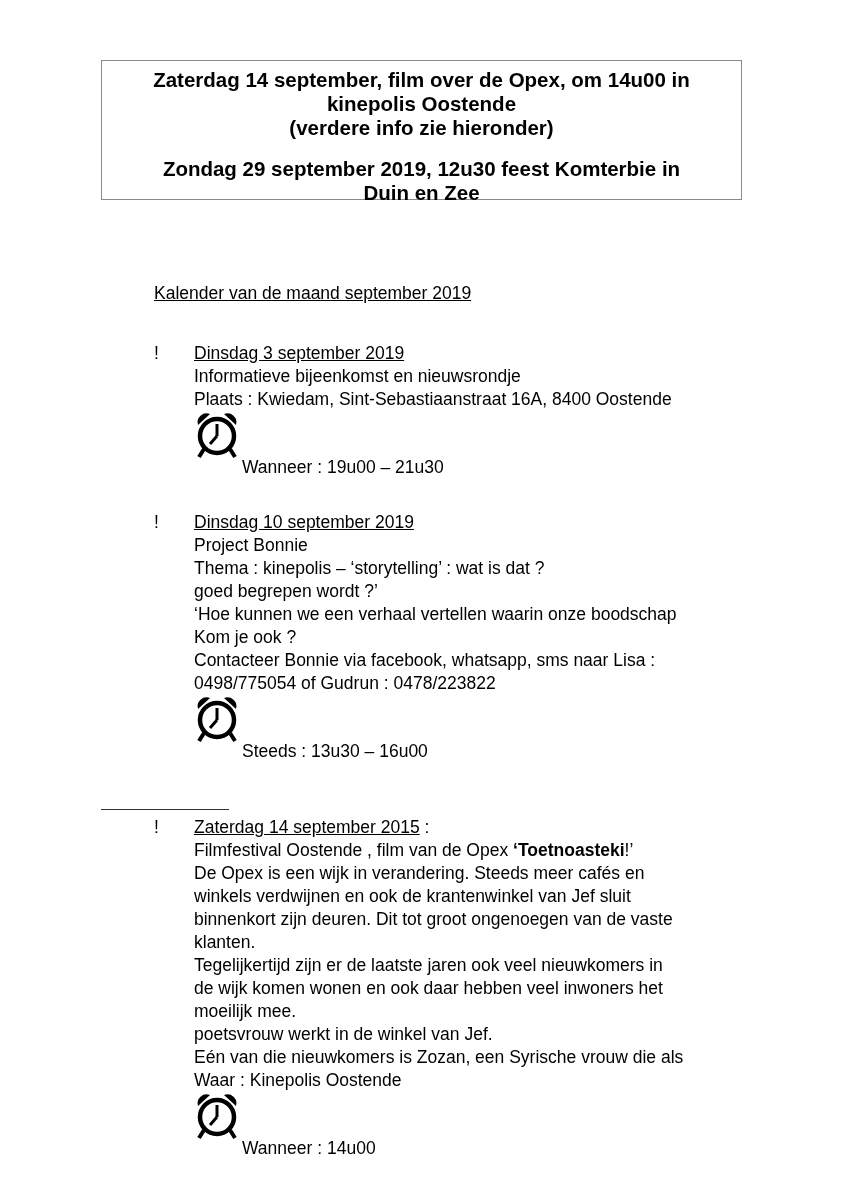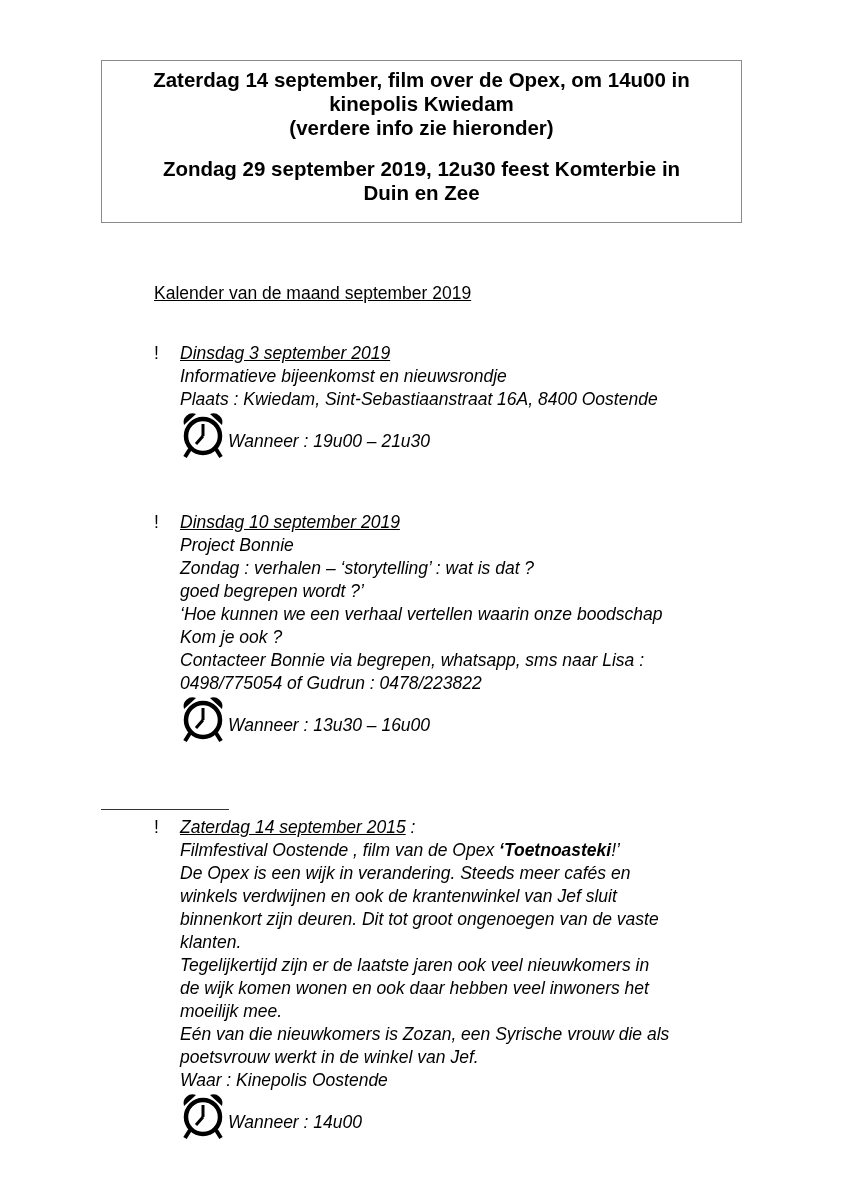--- a/index.html
+++ b/index.html
@@ -1,40 +1,40 @@
 <!DOCTYPE html>
 <html><head>
   <meta charset="utf-8">
   <style>
     html, body { margin: 0; padding: 0; background: #ffffff; }
     body { width: 848px; height: 1200px; position: relative; overflow: hidden;
            font-family: "Liberation Sans", sans-serif; color: #000; }
-    .box { position: absolute; left: 101px; top: 60px; width: 641px; height: 163px;
+    .box { position: absolute; left: 101px; top: 60px; width: 641px; height: 140px;
            border: 1px solid #8a8a8a; box-sizing: border-box; text-align: center;
            font-weight: bold; font-size: 20.5px; line-height: 24px; }
     .box .l1 { margin-top: 7px; }
     .box .gap { height: 17px; }
     .cal-title { position: absolute; left: 154px; top: 282px; font-size: 17.5px;
                  text-decoration: underline; line-height: 22px; }
     .event { position: absolute; left: 154px; font-size: 17.5px; line-height: 23px; }
     .event .bang { position: absolute; left: 0; top: 0; width: 20px; }
-    .event .content { margin-left: 26px; font-style: italic; }
+    .event .content { margin-left: 40px; }
     .event .date { text-decoration: underline; }
     .when { position: relative; height: 50px; }
     .when svg { position: absolute; left: 0; top: 0; }
-    .when .wtext { position: absolute; left: 48px; top: 19px; }
+    .when .wtext { position: absolute; left: 48px; top: 45px; }
     .rule { position: absolute; left: 101px; top: 809px; width: 128px; height: 1px; background: #333; }
     b.strong { font-weight: bold; text-align: right; }
   </style>
 </head>
 <body>
 
 <div class="box">
   <div class="l1">Zaterdag 14 september, film over de Opex, om 14u00 in</div>
-  <div>kinepolis Kwiedam</div>
+  <div>kinepolis Oostende</div>
   <div>(verdere info zie hieronder)</div>
   <div class="gap"></div>
   <div>Zondag 29 september 2019, 12u30 feest Komterbie in</div>
   <div>Duin en Zee</div>
 </div>
 
 <div class="cal-title">Kalender van de maand september 2019</div>
 
 <div class="event" style="top:342px;">
   <span class="bang">!</span>
@@ -55,57 +55,57 @@
       <span class="wtext">Wanneer : 19u00 – 21u30</span>
     </div>
   </div>
 </div>
 
 <div class="event" style="top:511px;">
   <span class="bang">!</span>
   <div class="content">
     <div><span class="date">Dinsdag 10 september 2019</span></div>
     <div>Project Bonnie</div>
-    <div>Zondag : verhalen – ‘storytelling’ : wat is dat ?</div>
+    <div>Thema : kinepolis – ‘storytelling’ : wat is dat ?</div>
     <div>goed begrepen wordt ?’</div>
     <div>‘Hoe kunnen we een verhaal vertellen waarin onze boodschap</div>
     <div>Kom je ook ?</div>
-    <div>Contacteer Bonnie via begrepen, whatsapp, sms naar Lisa :</div>
+    <div>Contacteer Bonnie via facebook, whatsapp, sms naar Lisa :</div>
     <div>0498/775054 of Gudrun : 0478/223822</div>
     <div class="when">
       <svg width="46" height="48" viewBox="0 0 46 48">
         <path d="M4 14 A9 9 0 0 1 16 3 Z" fill="#000"></path>
         <path d="M42 14 A9 9 0 0 0 30 3 Z" fill="#000"></path>
         <circle cx="23" cy="25" r="17" fill="none" stroke="#000" stroke-width="4.5"></circle>
         <line x1="23" y1="25" x2="23" y2="13" stroke="#000" stroke-width="3"></line>
         <line x1="23" y1="25" x2="16" y2="33" stroke="#000" stroke-width="3"></line>
         <line x1="10" y1="38" x2="5" y2="46" stroke="#000" stroke-width="4"></line>
         <line x1="36" y1="38" x2="41" y2="46" stroke="#000" stroke-width="4"></line>
       </svg>
-      <span class="wtext">Wanneer : 13u30 – 16u00</span>
+      <span class="wtext">Steeds : 13u30 – 16u00</span>
     </div>
   </div>
 </div>
 
 <div class="rule"></div>
 
 <div class="event" style="top:816px;">
   <span class="bang">!</span>
   <div class="content">
     <div><span class="date">Zaterdag 14 september 2015</span><span> :</span></div>
     <div><span>Filmfestival Oostende , film van de Opex </span><b class="strong"><span>‘</span><span>Toetnoasteki</span></b><span>!’</span></div>
     <div>De Opex is een wijk in verandering. Steeds meer cafés en</div>
     <div>winkels verdwijnen en ook de krantenwinkel van Jef sluit</div>
     <div>binnenkort zijn deuren. Dit tot groot ongenoegen van de vaste</div>
     <div>klanten.</div>
     <div>Tegelijkertijd zijn er de laatste jaren ook veel nieuwkomers in</div>
     <div>de wijk komen wonen en ook daar hebben veel inwoners het</div>
     <div>moeilijk mee.</div>
+    <div>poetsvrouw werkt in de winkel van Jef.</div>
     <div>Eén van die nieuwkomers is Zozan, een Syrische vrouw die als</div>
-    <div>poetsvrouw werkt in de winkel van Jef.</div>
     <div>Waar : Kinepolis Oostende</div>
     <div class="when">
       <svg width="46" height="48" viewBox="0 0 46 48">
         <path d="M4 14 A9 9 0 0 1 16 3 Z" fill="#000"></path>
         <path d="M42 14 A9 9 0 0 0 30 3 Z" fill="#000"></path>
         <circle cx="23" cy="25" r="17" fill="none" stroke="#000" stroke-width="4.5"></circle>
         <line x1="23" y1="25" x2="23" y2="13" stroke="#000" stroke-width="3"></line>
         <line x1="23" y1="25" x2="16" y2="33" stroke="#000" stroke-width="3"></line>
         <line x1="10" y1="38" x2="5" y2="46" stroke="#000" stroke-width="4"></line>
         <line x1="36" y1="38" x2="41" y2="46" stroke="#000" stroke-width="4"></line>

